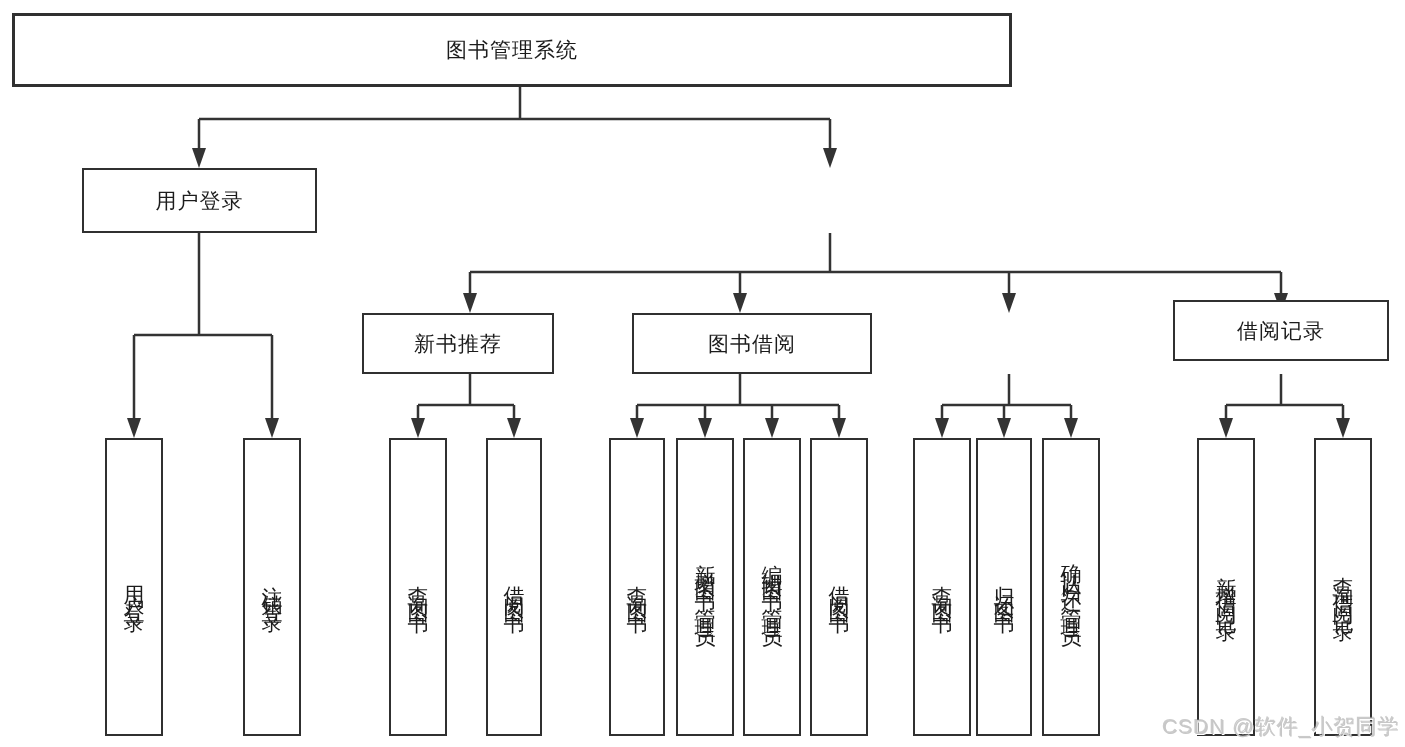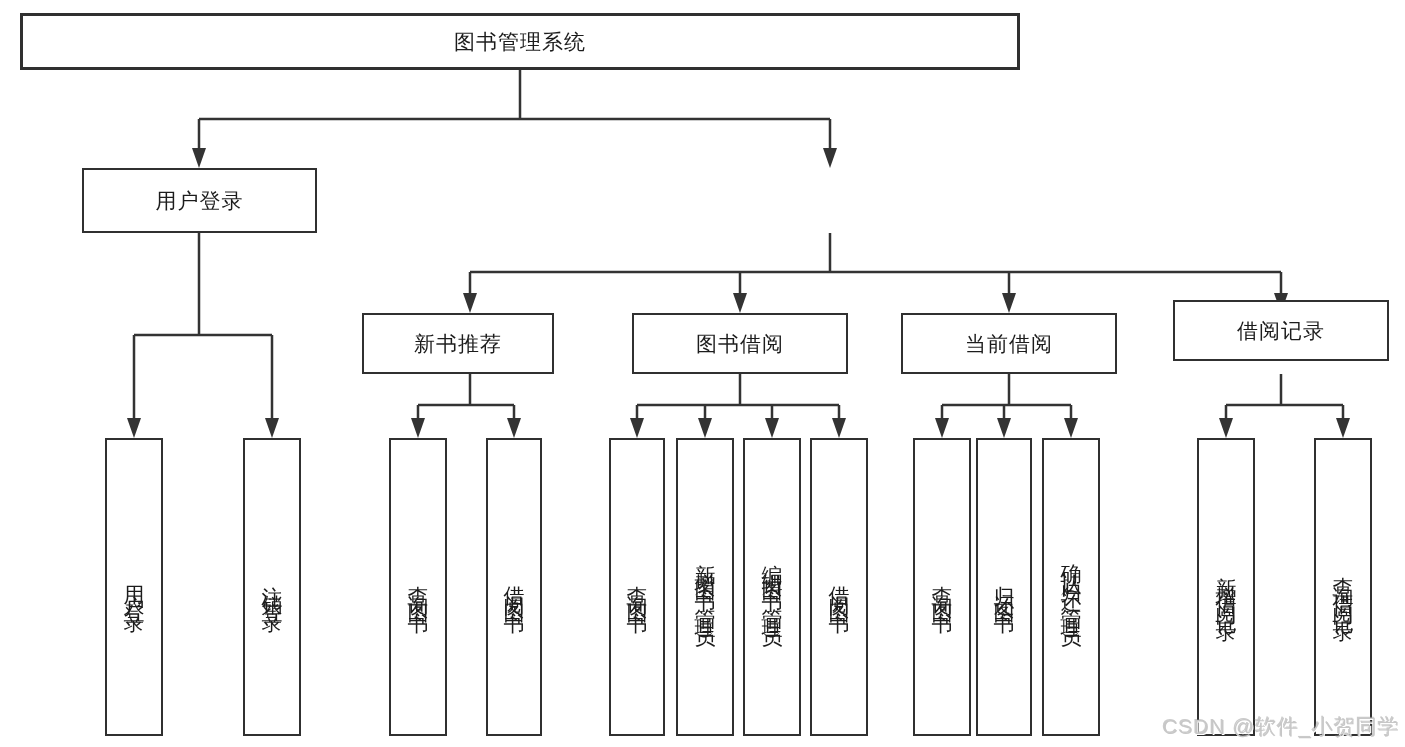--- a/index.html
+++ b/index.html
@@ -66,27 +66,26 @@
     <use href="#arw" x="705" y="438"></use>
     <use href="#arw" x="772" y="438"></use>
     <use href="#arw" x="839" y="438"></use>
     <use href="#arw" x="942" y="438"></use>
     <use href="#arw" x="1004" y="438"></use>
     <use href="#arw" x="1071" y="438"></use>
     <use href="#arw" x="1226" y="438"></use>
     <use href="#arw" x="1343" y="438"></use>
   </svg>
 
-  <div class="node h root" style="left:20px;top:13px;width:1000px;height:57px">图书管理系统</div>
+  <div class="node h root" style="left:12px;top:13px;width:1000px;height:74px">图书管理系统</div>
 
   <div class="node h" style="left:82px;top:168px;width:235px;height:65px">用户登录</div>
 
   <div class="node h" style="left:362px;top:313px;width:192px;height:61px">新书推荐</div>
-  <div class="node h" style="left:632px;top:313px;width:216px;height:61px">图书借阅</div>
-  <div class="node h" style="left:901px;top:313px;width:216px;height:61px">当前借阅</div>
+  <div class="node h" style="left:632px;top:313px;width:240px;height:61px">图书借阅</div>
   <div class="node h" style="left:1173px;top:300px;width:216px;height:61px">借阅记录</div>
 
   <div class="node v" style="left:105px;top:438px;width:58px;height:298px">
     <span>用户登录</span>
   </div>
   <div class="node v" style="left:243px;top:438px;width:58px;height:298px">
     <span>注销登录</span>
   </div>
 
   <div class="node v" style="left:389px;top:438px;width:58px;height:298px">

